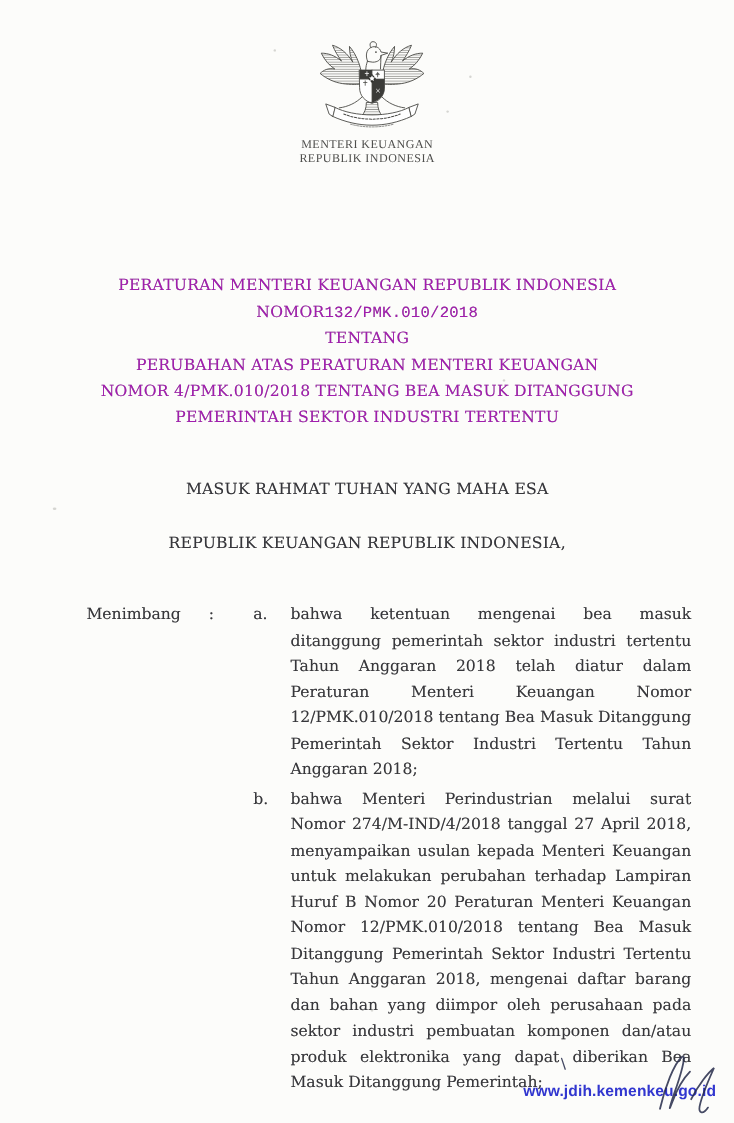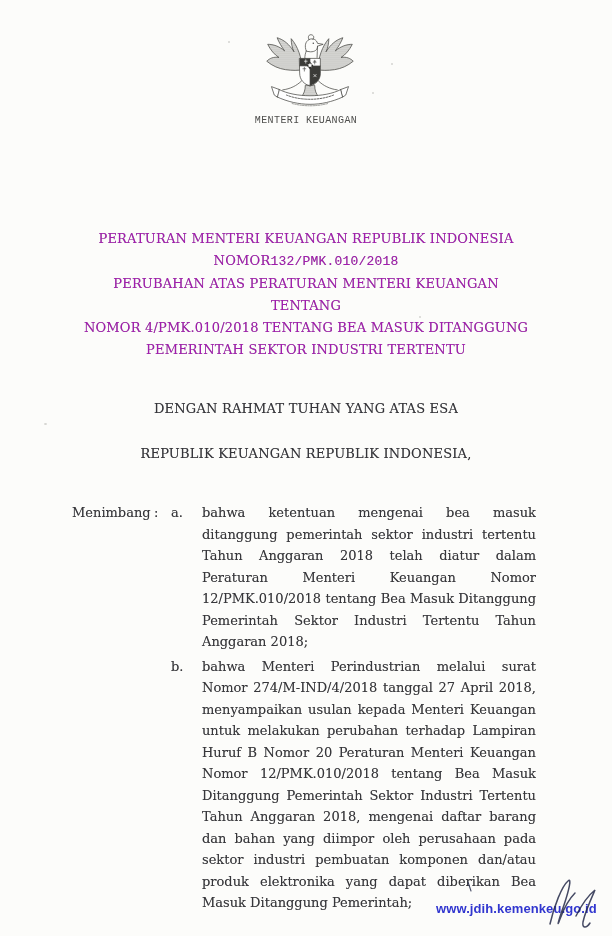--- a/index.html
+++ b/index.html
@@ -6,21 +6,21 @@
   html,body { width:612px; height:936px; }
   body { font-family:"DejaVu Serif","Liberation Serif",serif; background:#ffffff; }
   .page {
     position:relative; width:612px; height:936px; overflow:hidden;
     background:#fcfcfa; color:#35353a;
   }
   
   .emblem { position:absolute; left:263px; top:33px; width:94px; height:79px; }
   .ministry { position:absolute; top:115px; left:0; right:0; text-align:center; }
   .ministry .mline {
-    font-family:Liberation Mono, monospace; font-size:10px; line-height:11.5px;
+    font-family:Liberation Serif, serif; font-size:10px; line-height:11.5px;
     color:#4e4e4c; letter-spacing:.4px;
   }
   .salinan {
     margin-top:1px; font-family:"DejaVu Serif",serif; font-weight:700;
     font-size:13.5px; letter-spacing:.8px; color:#2e2e2c;
   }
   
   .title-block {
     position:absolute; top:228px; left:0; right:0; text-align:center;
     font-size:13px; line-height:22px; letter-spacing:.2px; color:#a21caf;
@@ -35,21 +35,21 @@
     text-shadow:0 0 .3px rgba(60,60,60,.45);
   }
   .invocation { top:398px; }
   .authority  { top:443px; }
   
   .menimbang {
     position:absolute; top:502px; left:72px; width:464px;
     font-size:13px; line-height:21.5px; color:#37373b;
     text-shadow:0 0 .3px rgba(60,60,60,.45);
   }
-  .menimbang .row { display:flex; align-items:flex-start; }
+  .menimbang .row { display:flex; align-items:flex-start;gap:20px; }
   .c-label { width:82px; flex:none; }
   .c-colon { width:17px; flex:none; }
   .c-items { width:365px; flex:none; }
   .c-item  { display:flex; align-items:flex-start; }
   .c-item + .c-item { margin-top:3px; }
   .c-marker { width:31px; flex:none; }
   .c-text { width:334px; flex:none; text-align:justify; }
   
   .watermark {
     position:absolute; left:436px; top:901px;
@@ -99,34 +99,35 @@
 
       <path fill="#ffffff" d="M17 60 C34 69 66 69 83 60 L85 68 C62 78.5 38 78.5 15 68 Z"></path>
       <path fill="#ffffff" d="M17 60 L9 57 L12 66 L15 68 Z M83 60 L91 57 L88 66 L85 68 Z"></path>
       <path d="M25 66 C40 72 60 72 75 66" stroke-dasharray="2 1.3" stroke-width="0.9"></path>
       <path d="M31 75 C43 78.2 57 78.2 69 75" stroke-dasharray="1.6 1.2" stroke-width="0.7" opacity="0.8"></path>
     </g>
   </svg>
 
   <div class="ministry">
     <div class="mline">MENTERI KEUANGAN</div>
+    <div class="mline">REPUBLIK INDONESIA</div>
   </div>
 
   <div class="title-block">
     <div>PERATURAN MENTERI KEUANGAN REPUBLIK INDONESIA</div>
     <div>
       <span>NOMOR</span><span class="nomor-value">132/PMK.010/2018</span>
     </div>
+    <div>TENTANG</div>
     <div>PERUBAHAN ATAS PERATURAN MENTERI KEUANGAN</div>
-    <div>TENTANG</div>
     <div>NOMOR 4/PMK.010/2018 TENTANG BEA MASUK DITANGGUNG</div>
     <div>PEMERINTAH SEKTOR INDUSTRI TERTENTU</div>
   </div>
 
-  <div class="invocation">DENGAN RAHMAT TUHAN YANG ATAS ESA</div>
+  <div class="invocation">MASUK RAHMAT TUHAN YANG MAHA ESA</div>
 
   <div class="authority">REPUBLIK KEUANGAN REPUBLIK INDONESIA,</div>
 
   <div class="menimbang">
     <div class="row">
       <div class="c-label">Menimbang</div>
       <div class="c-colon">:</div>
       <div class="c-items">
         <div class="c-item">
           <div class="c-marker">a.</div>

